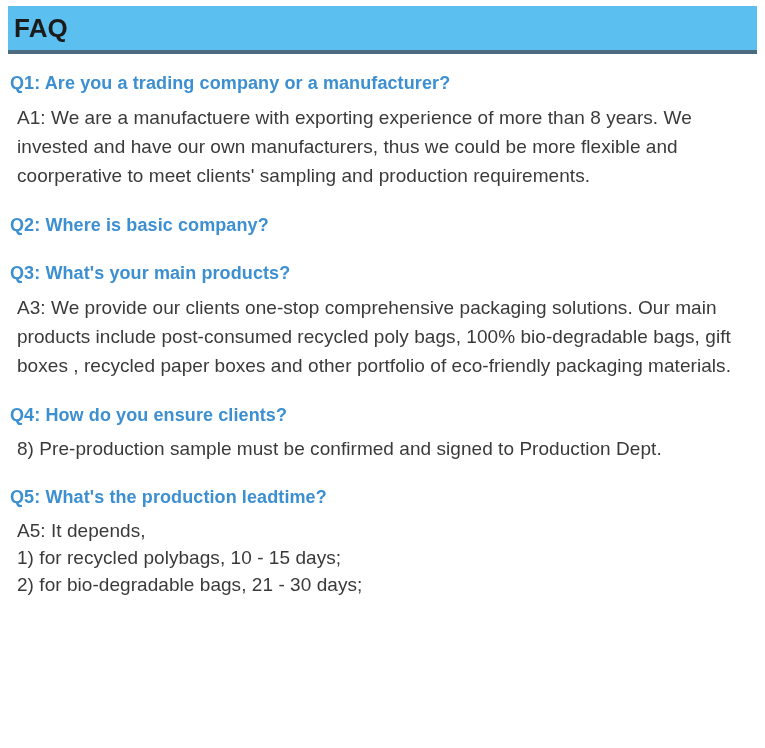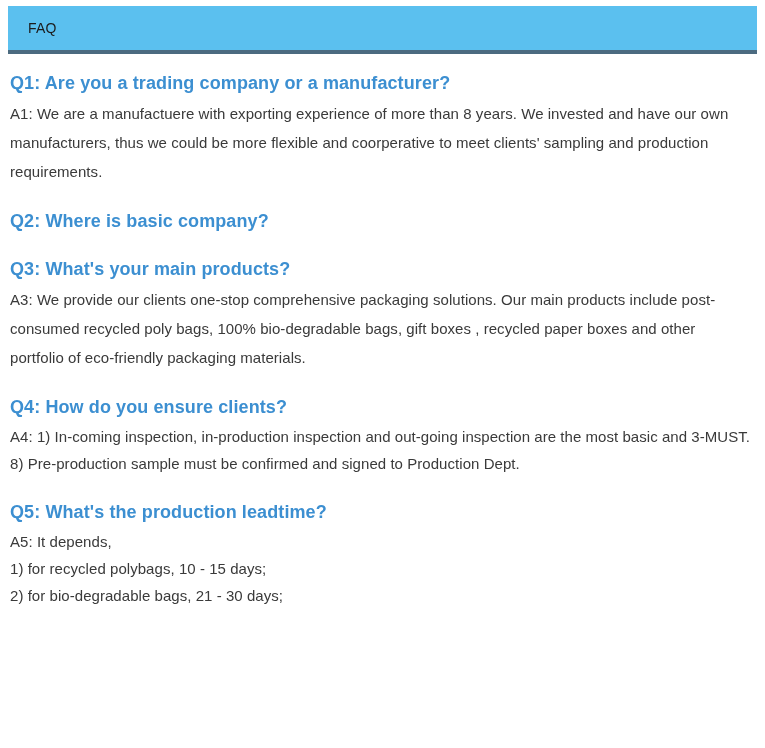--- a/index.html
+++ b/index.html
@@ -28,25 +28,25 @@
     top: 6px;
     width: 749px;
     height: 48px;
     background: #5bc0ef;
     border-bottom: 4px solid #4c6b80;
     box-sizing: border-box;
     display: flex;
     align-items: center;
   }
   .faq-header-title {
-    font-size: 14px;
+    font-size: 26px;
     line-height: 22px;
     color: #1b1b1b;
-    font-weight: 400;
-    padding-left: 20px;
+    font-weight: 700;
+    padding-left: 6px;
     letter-spacing: 0.2px;
   }
 
   
   .faq-body {
     position: absolute;
     left: 10px;
     top: 70px;
     width: 742px;
   }
@@ -61,24 +61,24 @@
   .faq-question {
     font-size: 18px;
     font-weight: bold;
     color: #3c8fd1;
     line-height: 26px;
     margin: 0 0 3px 0;
     letter-spacing: 0.1px;
   }
 
   .faq-answer {
-    font-size: 15px;
+    font-size: 19px;
     color: #3a3a3a;
     line-height: 29px;
-    margin: 0;
+    margin: 7px;
     letter-spacing: 0.05px;
   }
 
   .faq-answer-line {
     display: block;
     line-height: 27px;
   }
   .faq-answer-para {
     display: block;
     line-height: 29px;
@@ -109,21 +109,20 @@
     <div class="faq-block">
       <div class="faq-question">Q3: What's your main products?</div>
       <div class="faq-answer">
         <span class="faq-answer-para">A3: We provide our clients one-stop comprehensive packaging solutions. Our main products include post-consumed recycled poly bags, 100% bio-degradable bags, gift boxes , recycled paper boxes and other portfolio of eco-friendly packaging materials.</span>
       </div>
     </div>
 
     <div class="faq-block">
       <div class="faq-question">Q4: How do you ensure clients?</div>
       <div class="faq-answer">
-        <span class="faq-answer-line">A4: 1) In-coming inspection, in-production inspection and out-going inspection are the most basic and 3-MUST.</span>
         <span class="faq-answer-line">8) Pre-production sample must be confirmed and signed to Production Dept.</span>
       </div>
     </div>
 
     <div class="faq-block">
       <div class="faq-question">Q5: What's the production leadtime?</div>
       <div class="faq-answer">
         <span class="faq-answer-line">A5: It depends,</span>
         <span class="faq-answer-line">1) for recycled polybags, 10 - 15 days;</span>
         <span class="faq-answer-line">2) for bio-degradable bags, 21 - 30 days;</span>

